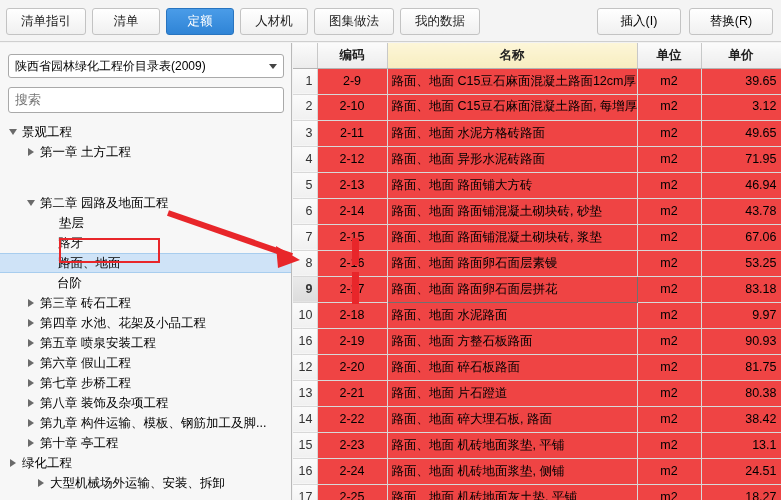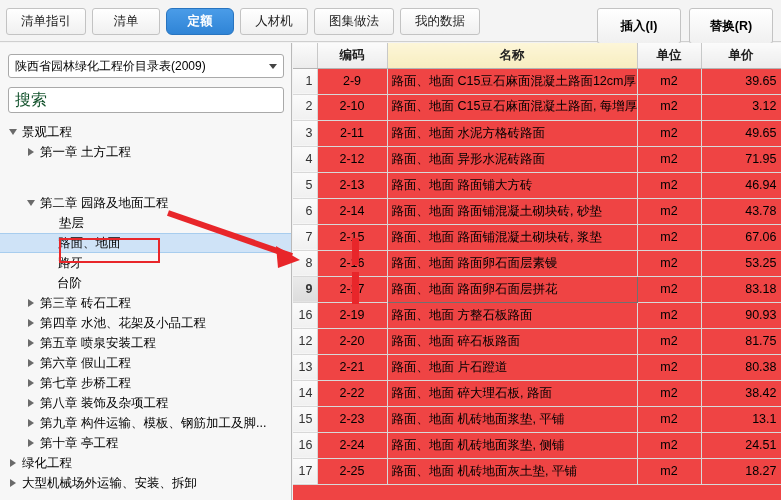--- a/index.html
+++ b/index.html
@@ -41,40 +41,38 @@
     color: #222;
     font-size: 12.5px;
     display: flex; align-items: center; justify-content: center;
     cursor: pointer;
     white-space: nowrap;
   }
   .tab.active {
     background: linear-gradient(#4a9ce8, #2f84d6);
     border-color: #2874bf;
     color: #fff;
-    font-weight: bold;
-    border-radius: 6px;
+    font-weight: normal;
   }
   .topbar-right {
     position: absolute;
     right: 8px; top: 8px;
     display: flex; gap: 8px;
   }
   .btn-top {
     height: 27px;
     min-width: 84px;
-    padding: 17px 12px;
+    padding: 8px 12px;
     border: 1px solid #c3c3c3;
     border-radius: 3px;
     background: linear-gradient(#ffffff, #f0f0f0);
     font-size: 12.5px;
     display: flex; align-items: center; justify-content: center;
     cursor: pointer;
     white-space: nowrap;
-    font-weight: bold;
   }
 
   
   .leftpanel {
     position: absolute;
     left: 0; top: 43px;
     width: 292px; height: 457px;
     background: #f7f7f7;
     border-right: 1px solid #b9b9b9;
   }
@@ -101,23 +99,23 @@
     margin-left: 4px;
   }
   .searchbox {
     position: absolute;
     left: 8px; top: 44px;
     width: 276px; height: 24px;
     border: 1px solid #a9a9a9;
     border-radius: 3px;
     background: #fff;
     padding: 12px 6px;
-    font-size: 16px;
+    font-size: 13px;
     display: flex; align-items: center;
-    color: #14532d;
+    color: #737373;
   }
   .tree {
     position: absolute;
     left: 0; top: 76px;
     width: 291px; height: 381px;
     overflow: hidden;
     background: #f7f7f7;
     padding-top: 3px;
   }
   .node {
@@ -265,28 +263,28 @@
         <div class="node" style="padding-left: 24px; margin-top: 31px;">
           <span class="tw">
             <span class="tri-down"></span>
           </span>
           <span class="lbl">第二章 园路及地面工程</span>
         </div>
         <div class="node" style="padding-left: 43px;">
           <span class="tw"></span>
           <span class="lbl">垫层</span>
         </div>
+        <div class="node" style="padding-left: 42px;">
+          <span class="tw"></span>
+          <span class="lbl">路牙</span>
+        </div>
         <div class="node selected" style="padding-left: 42px;">
           <span class="tw"></span>
           <span class="lbl">路面、地面</span>
         </div>
-        <div class="node" style="padding-left: 42px;">
-          <span class="tw"></span>
-          <span class="lbl">路牙</span>
-        </div>
         <div class="node" style="padding-left: 28px; margin-left: 13px;">
           <span class="tw"></span>
           <span class="lbl">台阶</span>
         </div>
         <div class="node" style="padding-left: 24px;">
           <span class="tw">
             <span class="tri-right"></span>
           </span>
           <span class="lbl">第三章 砖石工程</span>
         </div>
@@ -331,21 +329,21 @@
             <span class="tri-right"></span>
           </span>
           <span class="lbl">第十章 亭工程</span>
         </div>
         <div class="node" style="padding-left: 6px;">
           <span class="tw">
             <span class="tri-right"></span>
           </span>
           <span class="lbl">绿化工程</span>
         </div>
-        <div class="node" style="padding-left: 6px;">
+        <div class="node" style="padding-left: 6px; margin-left: 28px;">
           <span class="tw">
             <span class="tri-right"></span>
           </span>
           <span class="lbl">大型机械场外运输、安装、拆卸</span>
         </div>
       </div>
     <div class="redbox"></div>
   </div>
 
   <div class="rightpanel">
@@ -425,20 +423,27 @@
             <td class="c-price">53.25</td>
           </tr>
           <tr class="selrow">
             <td class="c-rown">9</td>
             <td class="c-code">2-17</td>
             <td class="c-name">路面、地面 路面卵石面层拼花</td>
             <td class="c-unit">m2</td>
             <td class="c-price">83.18</td>
           </tr>
           <tr>
+            <td class="c-rown">10</td>
+            <td class="c-code">2-18</td>
+            <td class="c-name">路面、地面 水泥路面</td>
+            <td class="c-unit">m2</td>
+            <td class="c-price">9.97</td>
+          </tr>
+          <tr>
             <td class="c-rown">16</td>
             <td class="c-code">2-19</td>
             <td class="c-name">路面、地面 方整石板路面</td>
             <td class="c-unit">m2</td>
             <td class="c-price">90.93</td>
           </tr>
           <tr>
             <td class="c-rown">12</td>
             <td class="c-code">2-20</td>
             <td class="c-name">路面、地面 碎石板路面</td>

